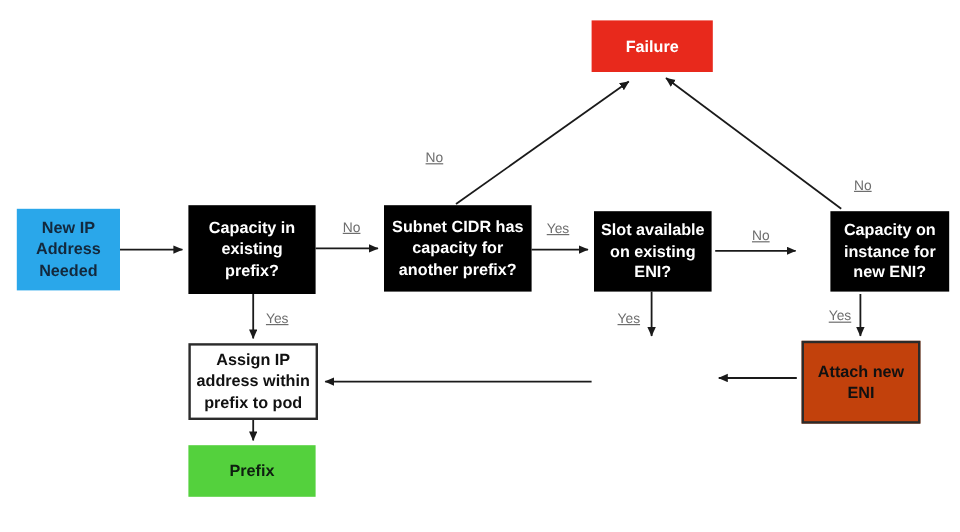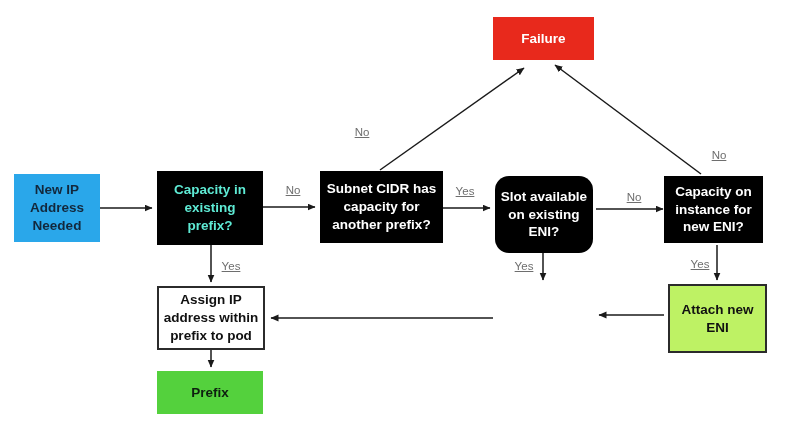--- a/index.html
+++ b/index.html
@@ -44,34 +44,34 @@
       <line x1="664" y1="315" x2="599" y2="315" marker-end="url(#ah)"></line>
       <line x1="493" y1="318" x2="271" y2="318" marker-end="url(#ah)"></line>
       <line x1="211" y1="350" x2="211" y2="367" marker-end="url(#ah)"></line>
       <line x1="380" y1="170" x2="524" y2="68" marker-end="url(#ah)"></line>
       <line x1="701" y1="174" x2="555" y2="65" marker-end="url(#ah)"></line>
     </g>
   </svg>
 
   <div class="node start" style="left: 14px; top: 174px; width: 86px; height: 68px; background: rgb(42, 167, 234); color: rgb(19, 40, 60);">New IP Address Needed</div>
 
-  <div class="node decision" style="left: 157px; top: 171px; width: 106px; height: 74px; background: rgb(0, 0, 0); color: #5eead4;">Capacity in existing prefix?</div>
+  <div class="node decision" style="left: 157px; top: 171px; width: 106px; height: 74px; background: rgb(0, 0, 0); color: #ffffff;">Capacity in existing prefix?</div>
 
   <div class="node decision" style="left: 320px; top: 171px; width: 123px; height: 72px; background: rgb(0, 0, 0); color: rgb(255, 255, 255);">Subnet CIDR has capacity for another prefix?</div>
 
-  <div class="node decision" style="left: 495px; top: 176px; width: 98px; height: 77px; background: rgb(0, 0, 0); color: rgb(255, 255, 255); border-radius: 14px;">Slot available on existing ENI?</div>
+  <div class="node decision" style="left: 495px; top: 176px; width: 98px; height: 67px; background: rgb(0, 0, 0); color: rgb(255, 255, 255);">Slot available on existing ENI?</div>
 
-  <div class="node decision" style="left: 664px; top: 176px; width: 99px; height: 67px; background: rgb(0, 0, 0); color: rgb(255, 255, 255);">Capacity on instance for new ENI?</div>
+  <div class="node decision" style="left: 692px; top: 176px; width: 99px; height: 67px; background: rgb(0, 0, 0); color: rgb(255, 255, 255);">Capacity on instance for new ENI?</div>
 
   <div class="node process" style="left: 157px; top: 286px; width: 108px; height: 64px; background: rgb(255, 255, 255); color: rgb(17, 17, 17);">Assign IP address within prefix to pod</div>
 
   <div class="node terminal" style="left: 493px; top: 17px; width: 101px; height: 43px; background: rgb(232, 41, 28); color: rgb(255, 255, 255);">Failure</div>
 
 
-  <div class="node process" style="left: 668px; top: 284px; width: 99px; height: 69px; background: #bef264; color: rgb(17, 17, 17);">Attach new ENI</div>
+  <div class="node process" style="left: 668px; top: 284px; width: 99px; height: 69px; background: #c2410c; color: rgb(17, 17, 17);">Attach new ENI</div>
 
   <div class="node terminal" style="left: 157px; top: 371px; width: 106px; height: 43px; background: rgb(84, 209, 61); color: rgb(14, 31, 16);">Prefix</div>
 
   <span class="edge-label" style="left:293px; top:190px;">No</span>
 
   <span class="edge-label" style="left:231px; top:266px;">Yes</span>
 
   <span class="edge-label" style="left:362px; top:132px;">No</span>
 
   <span class="edge-label" style="left:465px; top:191px;">Yes</span>

